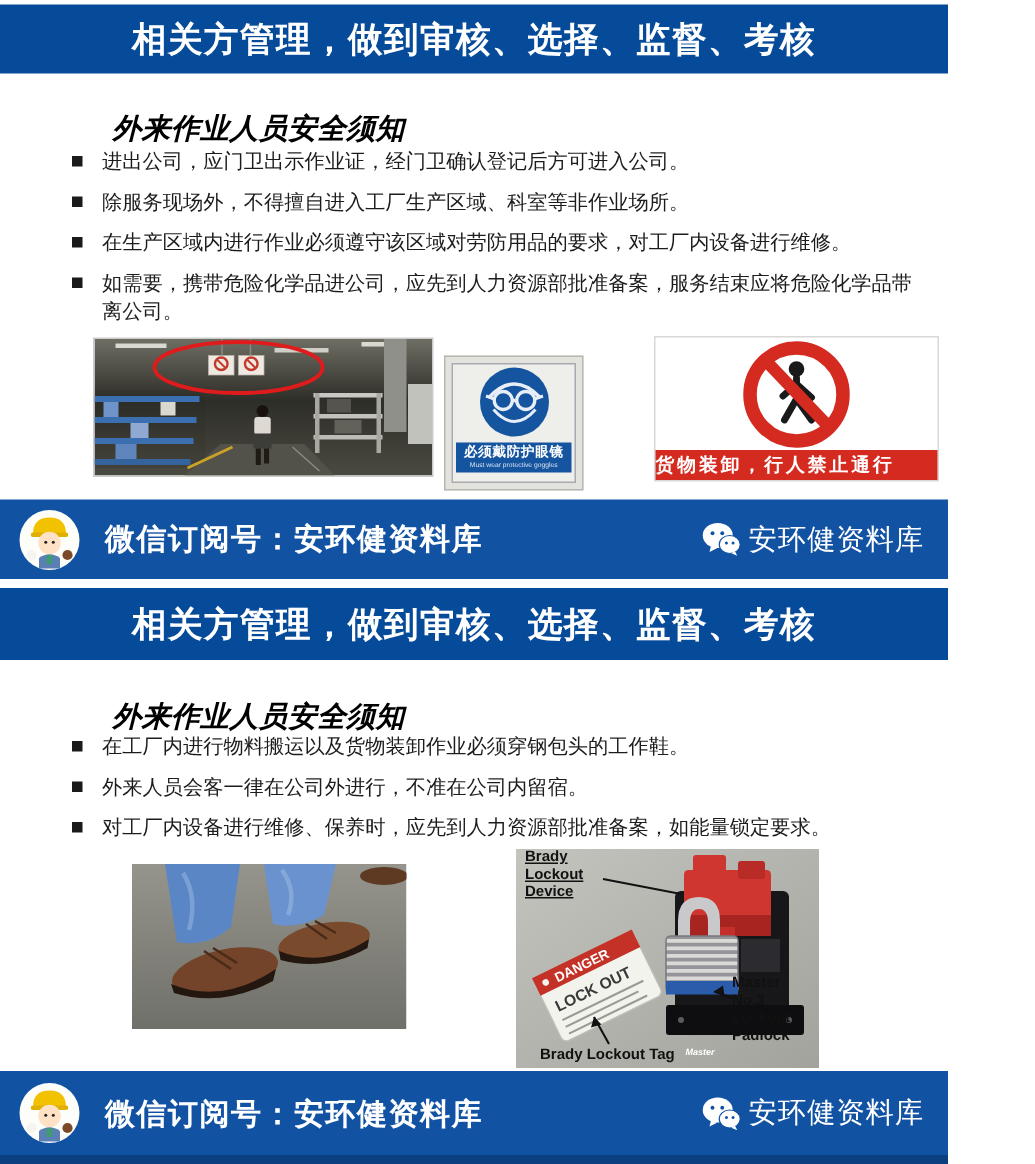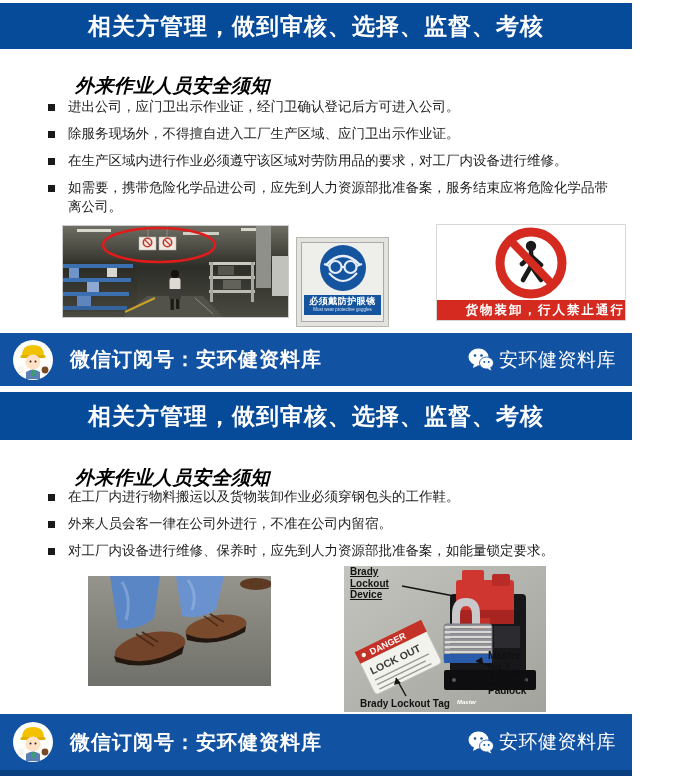--- a/index.html
+++ b/index.html
@@ -15,21 +15,21 @@
   #slide2 .banner{top:0;height:48px;}
   .banner h1{margin:0;color:#ffffff;font-size:23px;font-weight:bold;letter-spacing:1px;}
 
   
   .heading{position:absolute;left:58px;top:56px;margin:17px;color:#000000;font-size:19px;font-weight:bold;letter-spacing:.5px;font-style:italic;}
 
   
   .bullets{position:absolute;left:48px;right:14px;margin:0;padding:0;list-style:none;}
   #slide1 .bullets{top:98px;}
   #slide2 .bullets{top:96px;}
-  .bullets li{display:flex;align-items:flex-start;height:27px;font-family:Liberation Mono, monospace;}
+  .bullets li{display:flex;align-items:flex-start;height:27px;}
   .sq{flex:0 0 auto;width:7px;height:7px;background:#1a1a1a;margin:6px 13px 0 0;}
   .bt{color:#1c1c1c;font-size:13.5px;line-height:19px;}
 
   
   figure{margin:0;position:absolute;}
   .ph-border{border:1px solid #cccccc;box-sizing:border-box;background:#fff;}
 
   
   #warehouse{left:62px;top:225px;width:227px;height:93px;}
 
@@ -38,21 +38,21 @@
            box-sizing:border-box;display:flex;flex-direction:column;align-items:center;}
   .gg-inner{width:83px;height:80px;margin-top:4px;background:#eeeeea;border:1px solid #a9a9b2;box-sizing:border-box;
             display:flex;flex-direction:column;align-items:center;}
   .gg-band{width:77px;margin-top:2px;background:#15549e;text-align:center;padding:1px 0 2px 0;}
   .gg-zh{color:#ffffff;font-size:9px;font-weight:bold;letter-spacing:.5px;line-height:11px;}
   .gg-en{color:#d8e2f2;font-size:4.5px;line-height:6px;}
 
   
   #noped{left:436px;top:224px;width:190px;height:97px;background:#ffffff;border:1px solid #d8d8d8;
          box-sizing:border-box;display:flex;flex-direction:column;}
-  .np-caption{margin-top:auto;height:20px;background:#d42a20;display:flex;align-items:center;justify-content:flex-end;}
+  .np-caption{margin-top:auto;height:20px;background:#d42a20;display:flex;align-items:center;justify-content:flex-start;}
   .np-caption span{color:#ffffff;font-size:12.5px;font-weight:bold;letter-spacing:2px;}
 
   
   .bar{position:absolute;left:0;right:0;height:53px;background:#1152a3;display:flex;align-items:center;}
   #slide1 .bar{top:333px;}
   #slide2 .bar{top:322px;height:56px;}
   .avatar{width:42px;height:42px;margin-left:12px;flex:0 0 auto;}
   .sub{color:#ffffff;font-size:20px;font-weight:bold;margin-left:16px;letter-spacing:1px;}
   .brandbox{margin-left:auto;margin-right:16px;display:flex;align-items:center;gap:5px;}
   .brand{color:#ffffff;font-size:19px;letter-spacing:.5px;}
@@ -79,21 +79,21 @@
 
     <h2 class="heading">外来作业人员安全须知</h2>
 
     <ul class="bullets">
       <li>
         <span class="sq"></span>
         <span class="bt">进出公司，应门卫出示作业证，经门卫确认登记后方可进入公司。</span>
       </li>
       <li>
         <span class="sq"></span>
-        <span class="bt">除服务现场外，不得擅自进入工厂生产区域、应门卫出示作业证。</span>
+        <span class="bt">除服务现场外，不得擅自进入工厂生产区域、科室等非作业场所。</span>
       </li>
       <li>
         <span class="sq"></span>
         <span class="bt">在生产区域内进行作业必须遵守该区域对劳防用品的要求，对工厂内设备进行维修。</span>
       </li>
       <li>
         <span class="sq"></span>
         <span class="bt">如需要，携带危险化学品进公司，应先到人力资源部批准备案，服务结束应将危险化学品带离公司。</span>
       </li>
     </ul>

